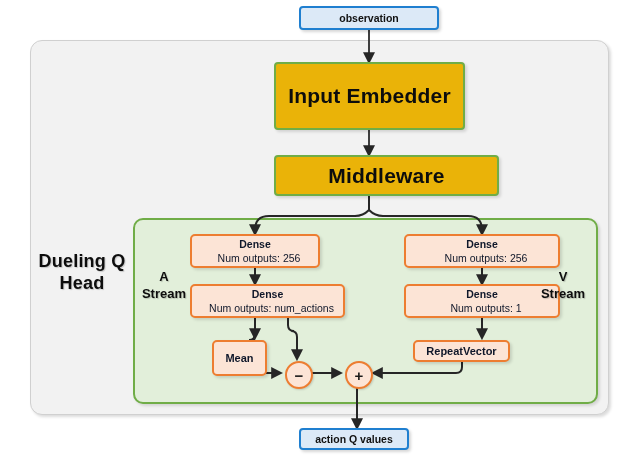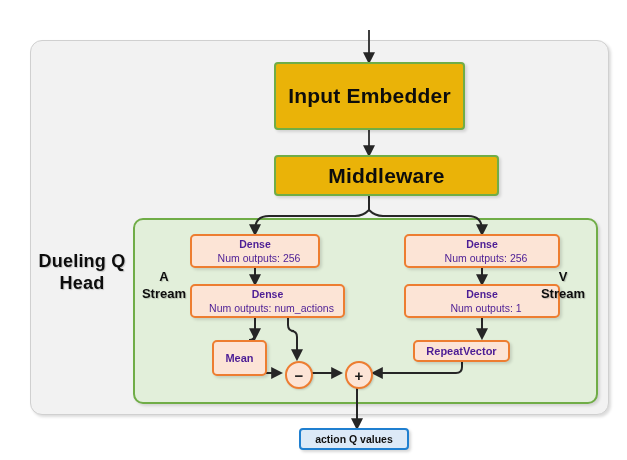--- a/index.html
+++ b/index.html
@@ -82,21 +82,21 @@
     color: #0d0d0d;
   }
   .block-green.big { font-size: 21px; letter-spacing: 0.2px; }
 
   
   .block-orange {
     background: #fce4d6;
     border: 2px solid #ed7d31;
     border-radius: 5px;
     box-shadow: 2px 2px 3px rgba(0,0,0,0.13);
-    color: #4c1d95;
+    color: #0f172a;
     text-align: right;
   }
   .block-orange .title {
     font-size: 10.5px;
     font-weight: bold;
     line-height: 14px;
   }
   .block-orange .sub {
     font-size: 10.5px;
     font-weight: normal;
@@ -194,20 +194,23 @@
 
     <path d="M 482 268 L 482 284" stroke="#262626" stroke-width="2" fill="none" marker-end="url(#arrow)"></path>
 
     <path d="M 482 318 L 482 338" stroke="#262626" stroke-width="2" fill="none" marker-end="url(#arrow)"></path>
 
     <path d="M 462 362 L 462 367 Q 462 373 456 373 L 373 373" stroke="#262626" stroke-width="2" fill="none" marker-end="url(#arrow)"></path>
 
     <path d="M 357 385 L 357 428" stroke="#262626" stroke-width="2" fill="none" marker-end="url(#arrow)"></path>
   </svg>
 
+  <div class="node block-blue" style="left:299px; top:6px; width:140px; height:24px;">
+    <span>observation</span>
+  </div>
 
   <div class="node block-green big" style="left:274px; top:62px; width:191px; height:68px;">
     <span>Input Embedder</span>
   </div>
 
   <div class="node block-green big" style="left:274px; top:155px; width:225px; height:41px;">
     <span>Middleware</span>
   </div>
 
   <div class="node block-orange" style="left:190px; top:234px; width:130px; height:34px;">

